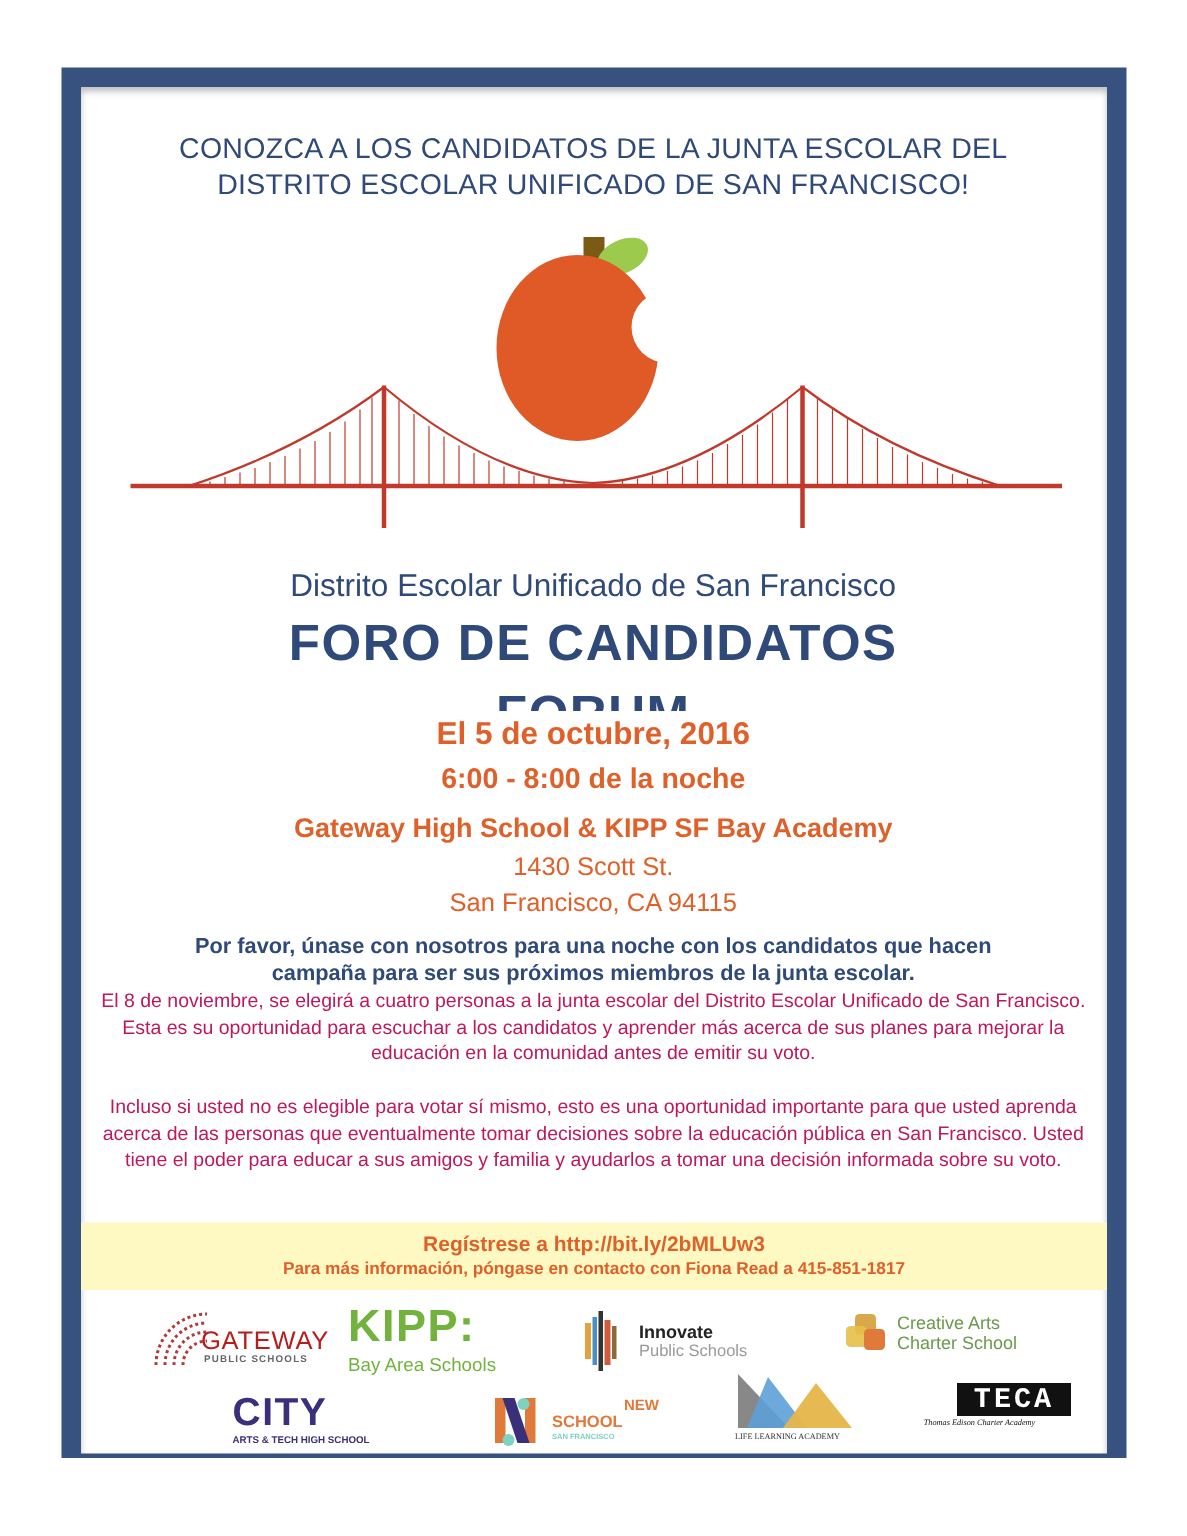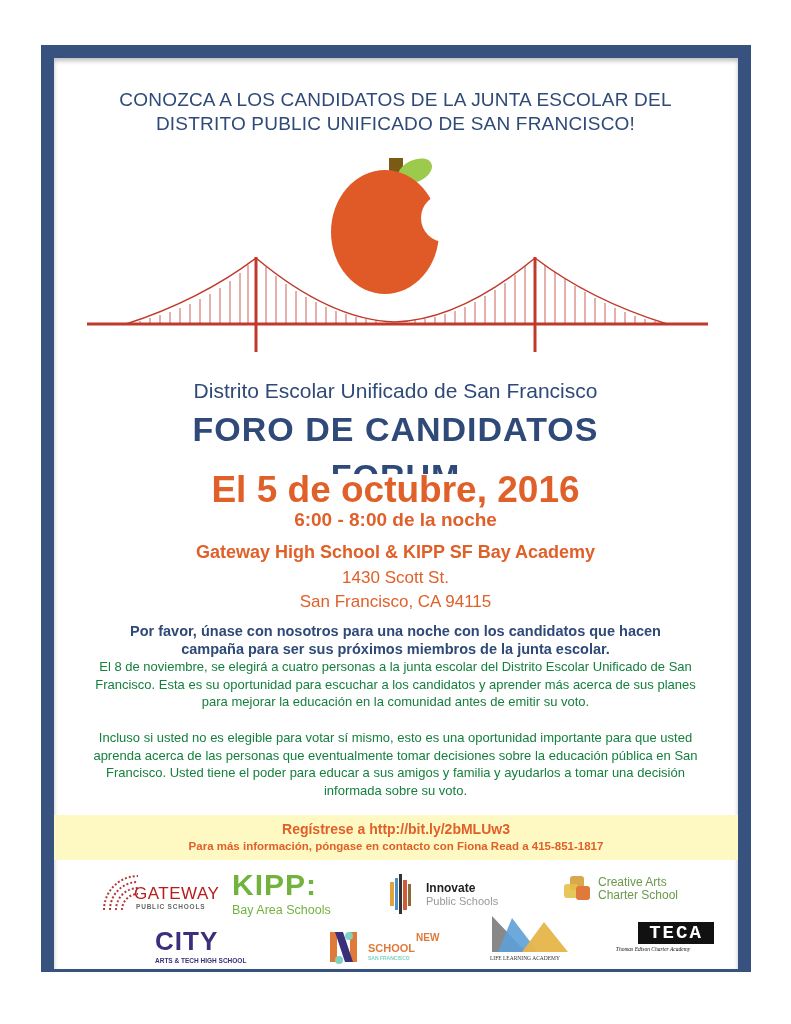--- a/index.html
+++ b/index.html
@@ -5,45 +5,45 @@
   html,body{margin:0;padding:0;background:#ffffff;}
   body{width:791px;height:1024px;position:relative;overflow:hidden;font-family:"Liberation Sans",sans-serif;}
   .frame{position:absolute;left:41px;top:45px;width:710px;height:927px;background:#385280;box-sizing:border-box;}
   .inner{position:absolute;left:13px;top:13px;right:13px;bottom:3px;background:#ffffff;box-shadow:inset 0 3px 4px rgba(0,0,0,0.25);}
   .abs{position:absolute;left:0;right:0;text-align:center;}
   .headline{top:88px;color:#2f4a78;font-size:19px;line-height:24px;letter-spacing:0.2px;font-family:"Liberation Sans",sans-serif;}
   .district{top:378px;color:#2f4a78;font-size:21px;line-height:26px;}
   .foro{top:408px;color:#2f4a78;font-size:34px;font-weight:bold;line-height:42px;letter-spacing:1px;}
   .forum-clip{top:458px;height:16px;overflow:hidden;}
   .forum{color:#2f4a78;font-size:34px;font-weight:bold;line-height:40px;letter-spacing:1px;margin-top:-2px;}
-  .date{top:474px;color:#e0602a;font-size:37px;font-weight:bold;line-height:32px;}
+  .date{top:474px;color:#e0602a;font-size:21px;font-weight:bold;line-height:32px;}
   .time{top:508px;color:#e0602a;font-size:19px;font-weight:bold;line-height:24px;}
   .venue{top:540px;color:#e0602a;font-size:18px;font-weight:bold;line-height:24px;}
   .addr{color:#e0602a;font-size:17px;line-height:24px;}
   .addr1{top:566px;}
   .addr2{top:590px;}
   .invite{top:622px;color:#2f4a78;font-size:14.5px;font-weight:bold;line-height:18px;padding:0 72px;}
-  .para{color:#15803d;font-size:13px;line-height:17.5px;padding:0 92px;}
+  .para{color:#be185d;font-size:13px;line-height:17.5px;padding:0 66px;}
   .para1{top:658px;}
   .para2{top:729px;}
   .band{position:absolute;left:54px;right:53px;top:815px;height:45px;background:#fef9c3;text-align:center;}
   .band .reg{color:#e0602a;font-size:14px;font-weight:bold;line-height:18px;margin-top:5px;}
   .band .info{color:#e0602a;font-size:11.5px;font-weight:bold;line-height:16px;}
   .logo{position:absolute;}
   svg{display:block;}
 </style>
 </head>
 <body>
 
 <div class="frame"></div>
 <div class="inner" style="position:absolute;left:54px;top:58px;width:684px;height:911px;"></div>
 
 <div class="abs headline">
   <div>CONOZCA A LOS CANDIDATOS DE LA JUNTA ESCOLAR DEL</div>
-  <div>DISTRITO PUBLIC UNIFICADO DE SAN FRANCISCO!</div>
+  <div>DISTRITO ESCOLAR UNIFICADO DE SAN FRANCISCO!</div>
 </div>
 
 <svg style="position:absolute;left:80px;top:150px;" width="640" height="210" viewBox="80 150 640 210">
   <g stroke="#c0392b" fill="none">
 
     <line x1="87" y1="324" x2="708" y2="324" stroke-width="3"></line>
 
     <line x1="256" y1="257" x2="256" y2="352" stroke-width="3"></line>
     <line x1="535" y1="257" x2="535" y2="352" stroke-width="3"></line>
 

